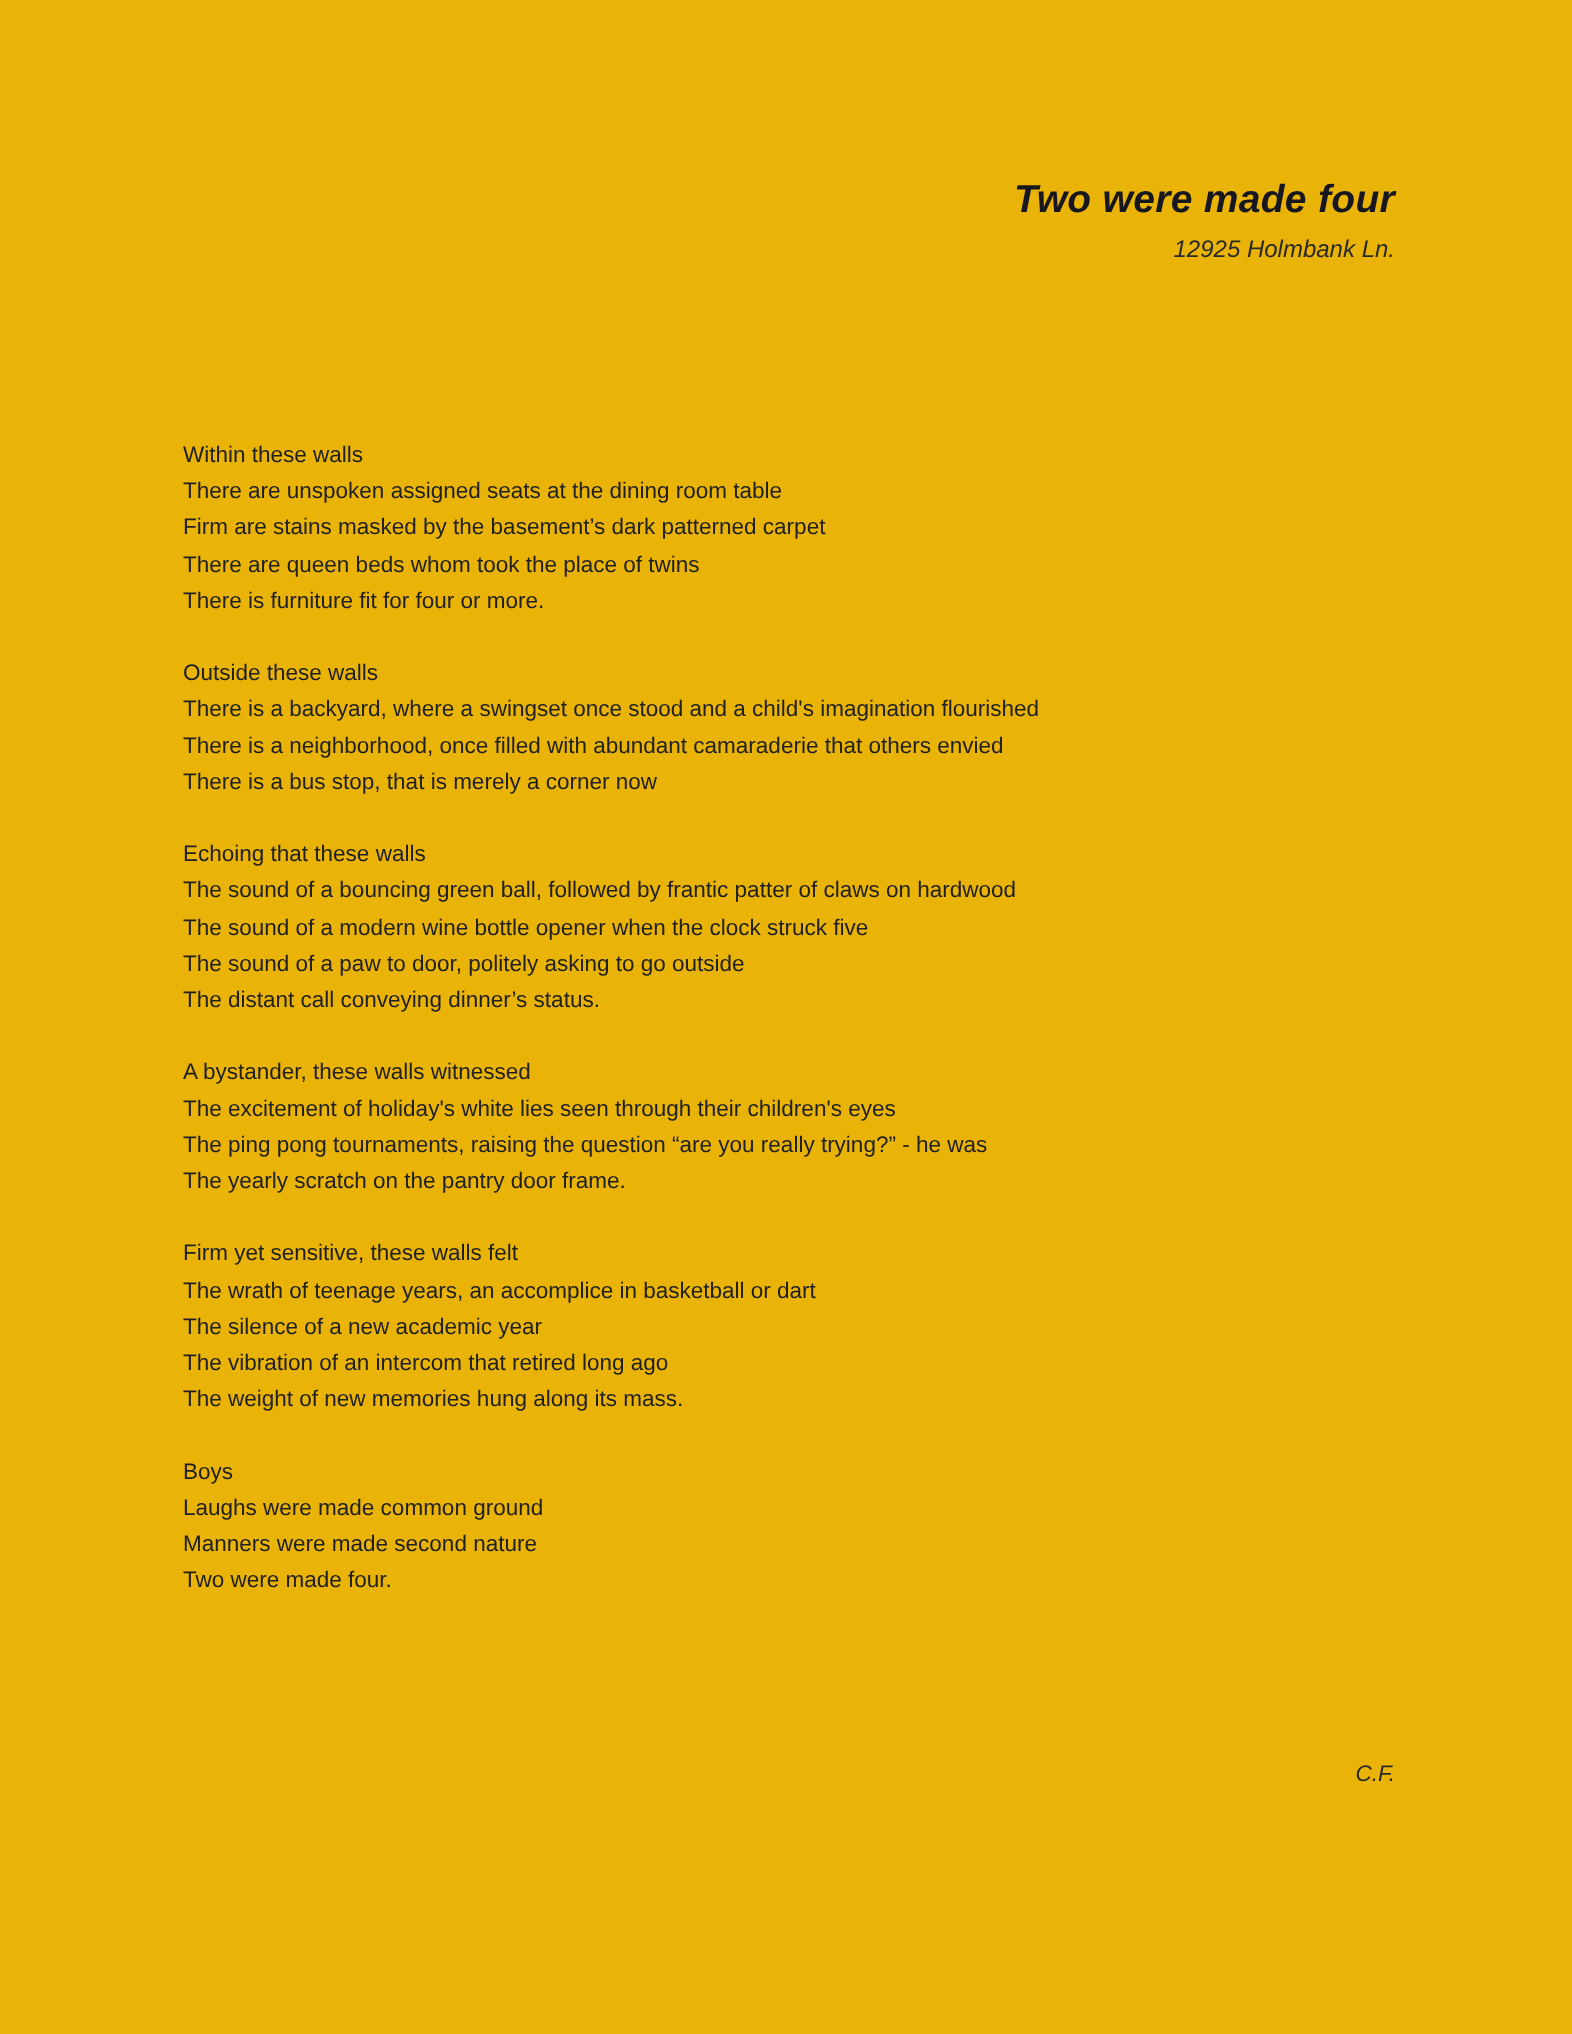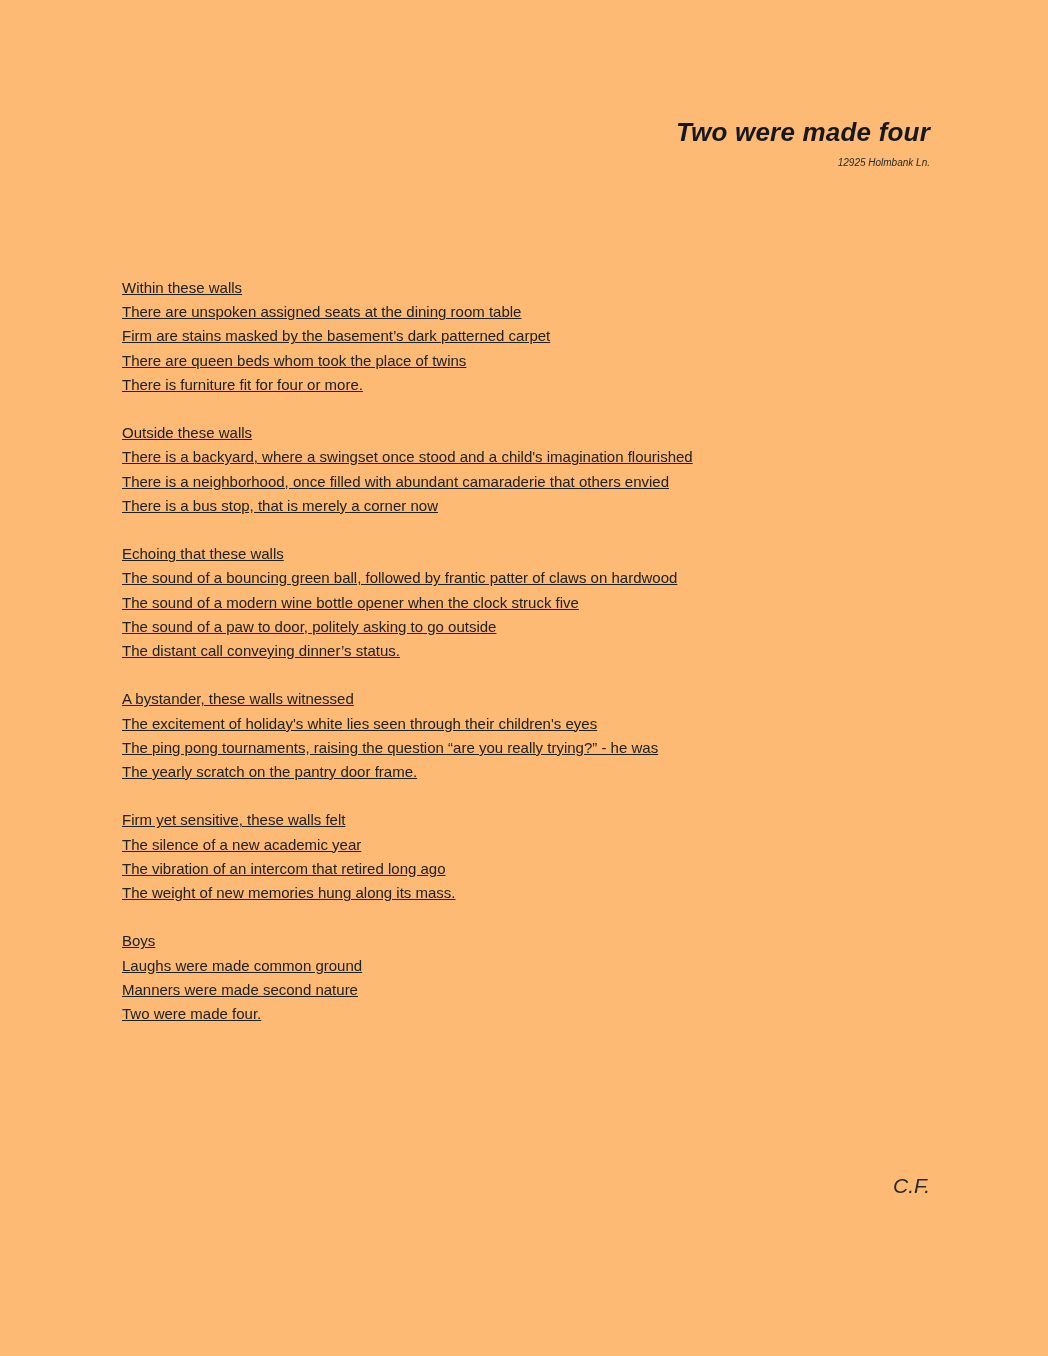--- a/index.html
+++ b/index.html
@@ -10,67 +10,66 @@
   body {
     width: 1048px;
     height: 1356px;
     font-family: "Liberation Sans", sans-serif;
     color: #212121;
   }
   .page {
     position: relative;
     width: 1048px;
     height: 1356px;
-    background: #fdba74;
+    background: #eab308;
     overflow: hidden;
   }
   .doc-header {
     position: absolute;
     top: 118px;
     right: 118px;
     text-align: right;
   }
   .doc-title {
     font-size: 26px;
     font-weight: 700;
     font-style: italic;
     color: #17171f;
     letter-spacing: 0.2px;
     line-height: 1.15;
   }
   .doc-subtitle {
-    font-size: 10px;
+    font-size: 16px;
     font-style: italic;
     color: #2a2a2a;
     margin-top: 9px;
     line-height: 1.2;
   }
   .poem {
     position: absolute;
-    top: 276px;
+    top: 292px;
     left: 122px;
     right: 90px;
     font-size: 15px;
     line-height: 24.2px;
     color: #212121;
-    text-decoration: underline;
   }
   .stanza {
     margin: 0 0 24.2px 0;
   }
   .poem p {
     margin: 0;
     padding: 0;
     white-space: pre-wrap;
   }
   .signature {
     position: absolute;
     top: 1174px;
     right: 118px;
-    font-size: 21px;
+    font-size: 15px;
     font-style: italic;
     color: #2a2a2a;
     text-align: right;
   }
 </style>
 </head>
 <body>
 
 <div class="page">
 
@@ -106,20 +105,21 @@
 
     <div class="stanza">
       <p>A bystander, these walls witnessed</p>
       <p>The excitement of holiday's white lies seen through their children's eyes</p>
       <p>The ping pong tournaments, raising the question “are you really trying?” - he was</p>
       <p>The yearly scratch on the pantry door frame.</p>
     </div>
 
     <div class="stanza">
       <p>Firm yet sensitive, these walls felt</p>
+      <p>The wrath of teenage years, an accomplice in basketball or dart</p>
       <p>The silence of a new academic year</p>
       <p>The vibration of an intercom that retired long ago</p>
       <p>The weight of new memories hung along its mass.</p>
     </div>
 
     <div class="stanza">
       <p>Boys</p>
       <p>Laughs were made common ground</p>
       <p>Manners were made second nature</p>
       <p>Two were made four.</p>

